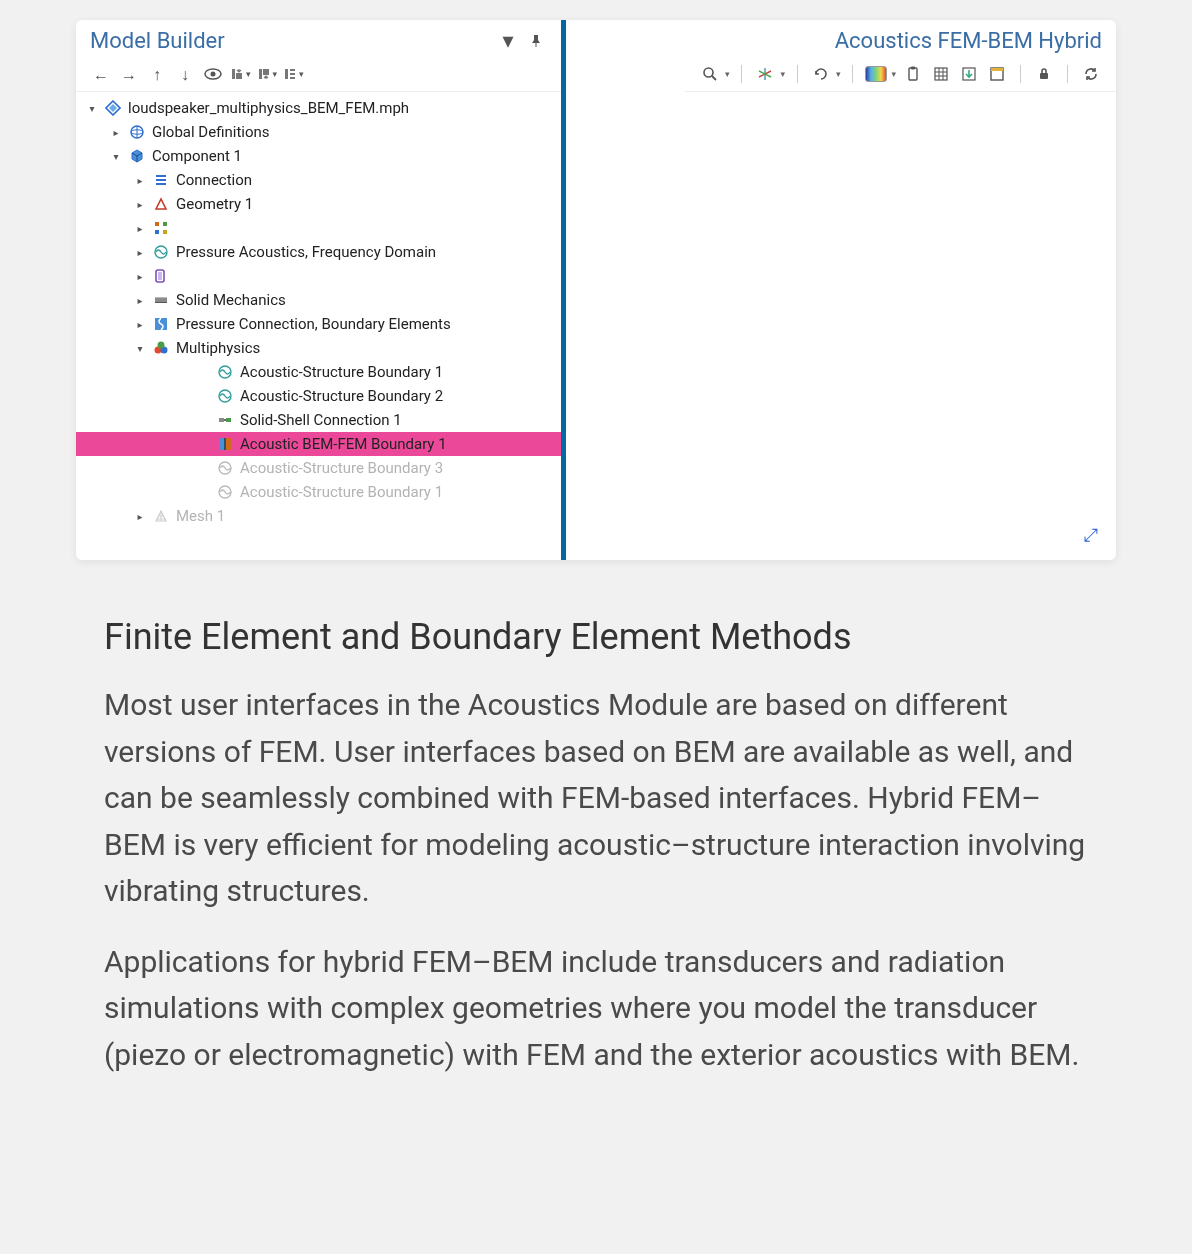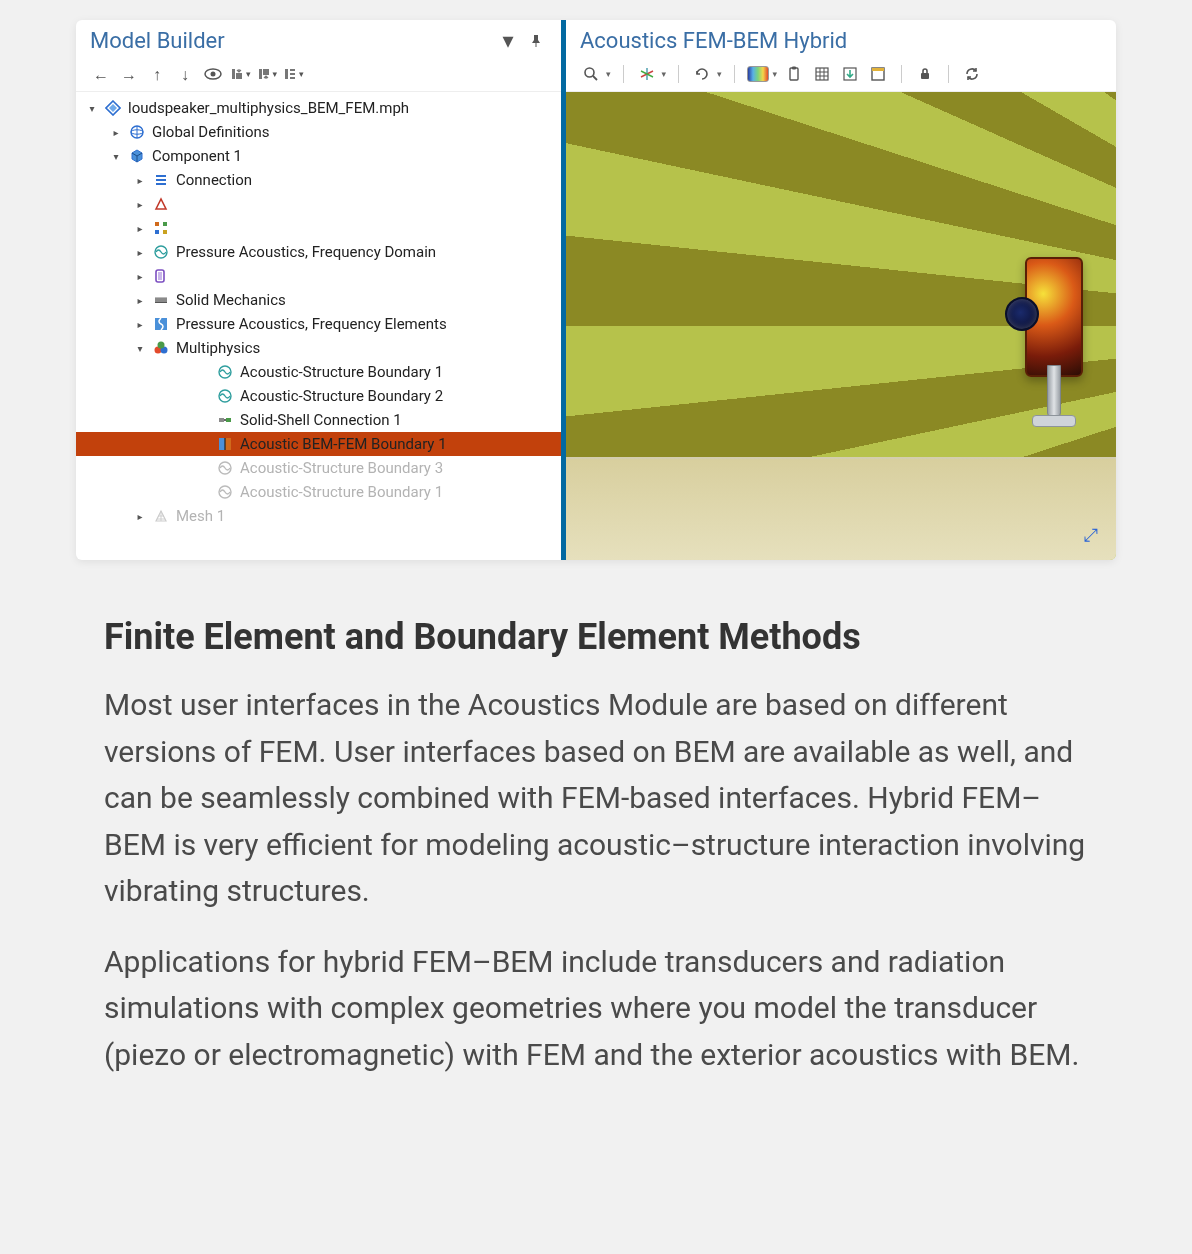--- a/index.html
+++ b/index.html
@@ -26,20 +26,21 @@
   border-right: 5px solid #0369a1;
   display: flex;
   flex-direction: column;
   overflow: hidden;
 }
 .right-panel {
   flex: 1;
   display: flex;
   flex-direction: column;
   overflow: hidden;
+  align-items: flex-end;
 }
 .panel-header {
   padding: 8px 14px 4px 14px;
   display: flex;
   align-items: center;
   justify-content: space-between;
   font-size: 22px;
   font-weight: 400;
   color: #3a6ea5;
 }
@@ -72,21 +73,21 @@
 }
 .tree-node {
   display: flex;
   align-items: center;
   gap: 6px;
   padding: 3px 8px 3px 0;
   white-space: nowrap;
   cursor: default;
 }
 .tree-node.selected {
-  background: #c2410c;
+  background: #ec4899;
 }
 .tree-node.disabled {
   color: #b3b3b3;
 }
 .twisty {
   width: 12px;
   text-align: center;
   font-size: 10px;
   color: #555;
 }
@@ -205,21 +206,21 @@
 .rt-down { font-size: 9px; color:#666; margin-left:-2px; }
 .rt-divider { width:1px; height:18px; background:#ccc; margin:0 6px; }
 
 
 .article {
   padding: 0 28px;
   color: #414141;
 }
 .article h2 {
   font-size: 36px;
-  font-weight: 700;
+  font-weight: 400;
   color: #333;
   margin-bottom: 24px;
 }
 .article p {
   font-size: 30px;
   line-height: 1.55;
   margin-bottom: 24px;
   color: #4a4a4a;
 }
 .ic-grey { color:#8a8a8a; }
@@ -324,20 +325,21 @@
             </span>
             <span class="node-label">Connection</span>
           </div>
           <div class="tree-node d2">
             <span class="twisty">▸</span>
             <span class="node-icon">
               <svg width="16" height="16" viewBox="0 0 16 16" class="">
                 <path d="M3 13 L8 3 L13 13 Z" fill="none" stroke="#c23b2c" stroke-width="1.6"></path>
               </svg>
             </span>
+            <span class="node-label">Geometry 1</span>
           </div>
           <div class="tree-node d2">
             <span class="twisty">▸</span>
             <span class="node-icon">
               <svg width="16" height="16" viewBox="0 0 16 16" class="">
                 <rect x="2" y="2" width="4" height="4" fill="#d06a1c"></rect>
                 <rect x="10" y="2" width="4" height="4" fill="#4a9a49"></rect>
                 <rect x="2" y="10" width="4" height="4" fill="#2e6fd1"></rect>
                 <rect x="10" y="10" width="4" height="4" fill="#c9a21f"></rect>
               </svg>
@@ -374,21 +376,21 @@
             <span class="node-label">Solid Mechanics</span>
           </div>
           <div class="tree-node d2">
             <span class="twisty">▸</span>
             <span class="node-icon">
               <svg width="16" height="16" viewBox="0 0 16 16" class="">
                 <rect x="2" y="2" width="12" height="12" fill="#4a90d9"></rect>
                 <path d="M8 2 Q4 6 8 8 Q12 10 8 14" fill="none" stroke="#fff" stroke-width="1.5"></path>
               </svg>
             </span>
-            <span class="node-label">Pressure Acoustics, Frequency Elements</span>
+            <span class="node-label">Pressure Connection, Boundary Elements</span>
           </div>
           <div class="tree-node d2">
             <span class="twisty">▾</span>
             <span class="node-icon">
               <svg width="16" height="16" viewBox="0 0 16 16" class="">
                 <circle cx="5" cy="10" r="3.5" fill="#e34b2c"></circle>
                 <circle cx="11" cy="10" r="3.5" fill="#2e6fd1"></circle>
                 <circle cx="8" cy="5" r="3.5" fill="#4a9a49"></circle>
               </svg>
             </span>

